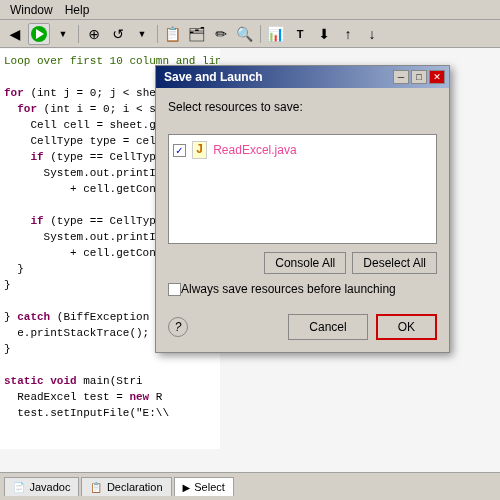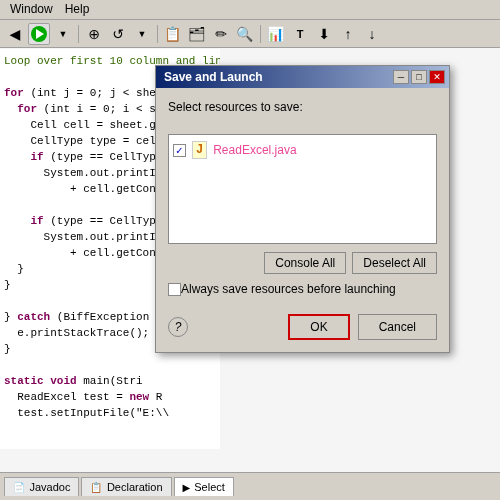--- a/index.html
+++ b/index.html
@@ -20,20 +20,21 @@
       width: 500px;
       height: 500px;
       background: #f5f5f5;
     }
 
     
     .menu-bar {
       background: #d4d0c8;
       height: 20px;
       display: flex;
+      align-items: center;
       padding: 0 4px;
       border-bottom: 1px solid #a0a0a0;
       position: relative;
       z-index: 1;
     }
     .menu-item {
       padding: 2px 6px;
       font-size: 12px;
       color: #000;
     }
@@ -427,19 +428,19 @@
       </div>
 
       <div class="checkbox-row">
         <div class="plain-checkbox"></div>
         <span>Always save resources before launching</span>
       </div>
 
       <div class="dialog-bottom">
         <div class="help-icon">?</div>
         <div class="dialog-action-btns">
+          <button class="action-btn">Cancel</button>
           <button class="action-btn ok-btn">OK</button>
-          <button class="action-btn">Cancel</button>
         </div>
       </div>
     </div>
   </div>
 </div>
 
 </body></html>

